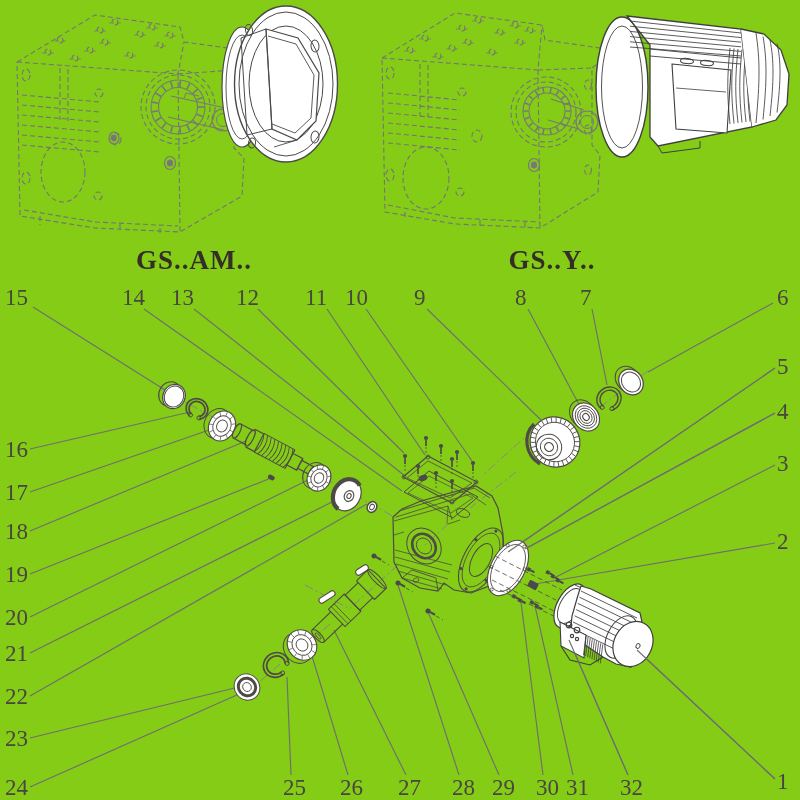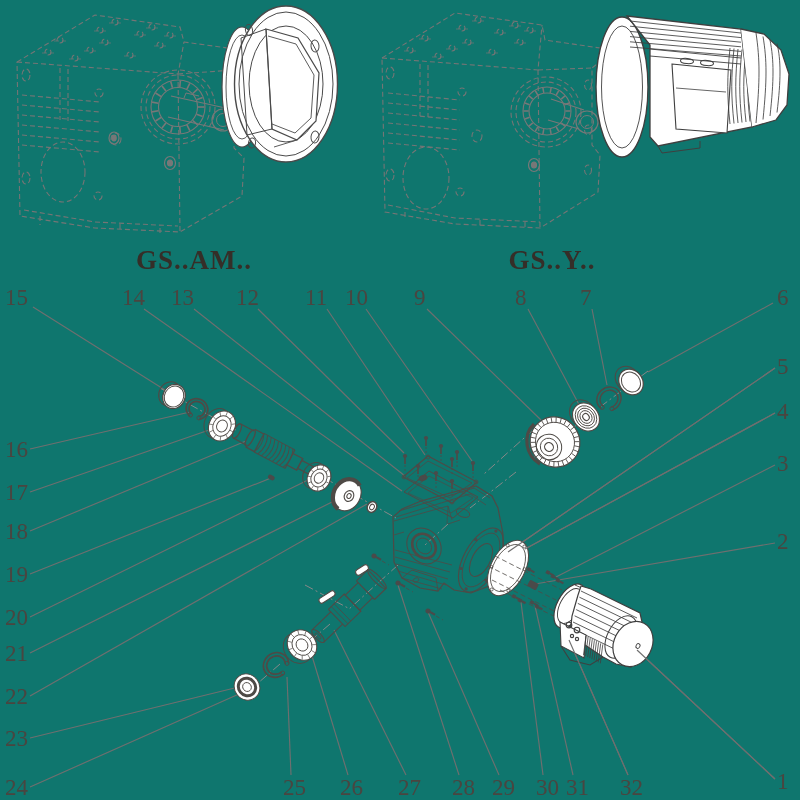--- a/index.html
+++ b/index.html
@@ -1,16 +1,16 @@
 <!DOCTYPE html>
 <html><head>
 <meta charset="utf-8">
 <style>
   html,body{margin:0;padding:0;background:#fff;}
-  #page{width:800px;height:800px;position:relative;background:#0f766e;overflow:hidden;}
+  #page{width:800px;height:800px;position:relative;background:#84cc16;overflow:hidden;}
   svg{position:absolute;left:0;top:0;}
   .lbl{font-family:"Liberation Serif", serif;font-weight:bold;font-size:27px;fill:#352e28;letter-spacing:1px;}
   .num{font-family:"Liberation Serif", serif;font-size:23px;fill:#4a4540;}
 </style>
 </head>
 <body>
 <div id="page">
 <svg width="800" height="800" viewBox="0 0 800 800">
 <g stroke="#757575" stroke-width="1.1" fill="none" stroke-dasharray="5,3">
 <path d="M17,62 L95,15 L180,27 L184,42 L242,50 L244,62 L234,70 L234,148 L244,158 L242,196 L180,232 L95,228 L20,216 Z"></path>

